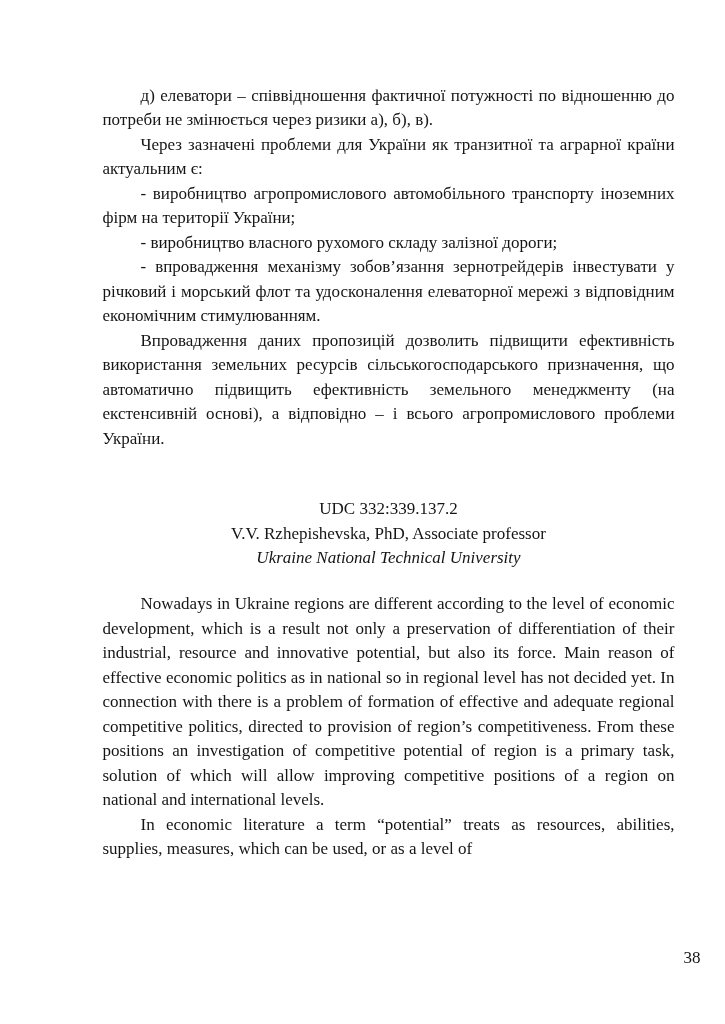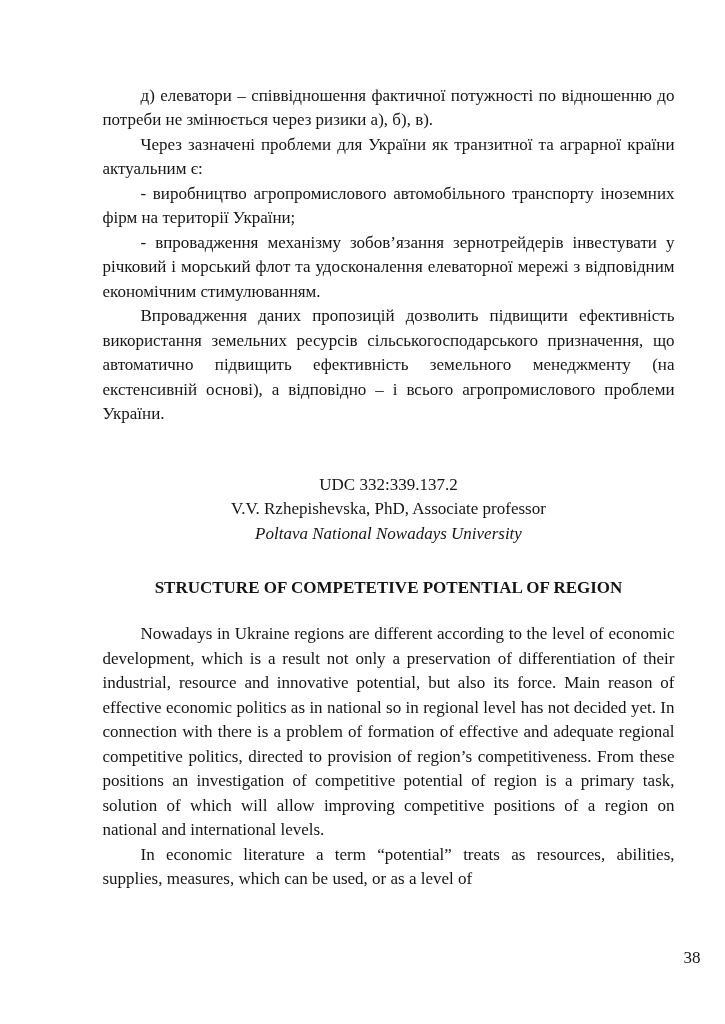--- a/index.html
+++ b/index.html
@@ -66,27 +66,27 @@
     }
   </style>
 </head>
 <body>
 
 <div class="page">
   <div class="content">
     <p>д) елеватори – співвідношення фактичної потужності по відношенню до потреби не змінюється через ризики а), б), в).</p>
     <p>Через зазначені проблеми для України як транзитної та аграрної країни актуальним є:</p>
     <p>- виробництво агропромислового автомобільного транспорту іноземних фірм на території України;</p>
+    <p>- виробництво власного рухомого складу залізної дороги;</p>
     <p>- впровадження механізму зобов’язання зернотрейдерів інвестувати у річковий і морський флот та удосконалення елеваторної мережі з відповідним економічним стимулюванням.</p>
     <p>Впровадження даних пропозицій дозволить підвищити ефективність використання земельних ресурсів сільськогосподарського призначення, що автоматично підвищить ефективність земельного менеджменту (на екстенсивній основі), а відповідно – і всього агропромислового проблеми України.</p>
 
     <p class="udc">UDC 332:339.137.2</p>
     <p class="byline">V.V. Rzhepishevska, PhD, Associate professor</p>
-    <p class="byline italic">Poltava National Nowadays University</p>
+    <p class="byline italic">Ukraine National Technical University</p>
 
-    <p class="title">STRUCTURE OF COMPETETIVE POTENTIAL OF REGION</p>
 
     <p class="body-start">Nowadays in Ukraine regions are different according to the level of economic development, which is a result not only a preservation of differentiation of their industrial, resource and innovative potential, but also its force.  Main reason of effective economic politics as in national so in regional level has not decided yet. In connection with there is a problem of formation of effective and adequate regional competitive politics, directed to provision of region’s competitiveness. From these positions an investigation of competitive potential of region is a primary task, solution of which will allow improving competitive positions of a region on national and international levels.</p>
     <p>In economic literature a term “potential” treats as resources, abilities, supplies, measures, which can be used, or as a level of</p>
   </div>
 
   <div class="page-number">38</div>
 </div>
 
 </body></html>

